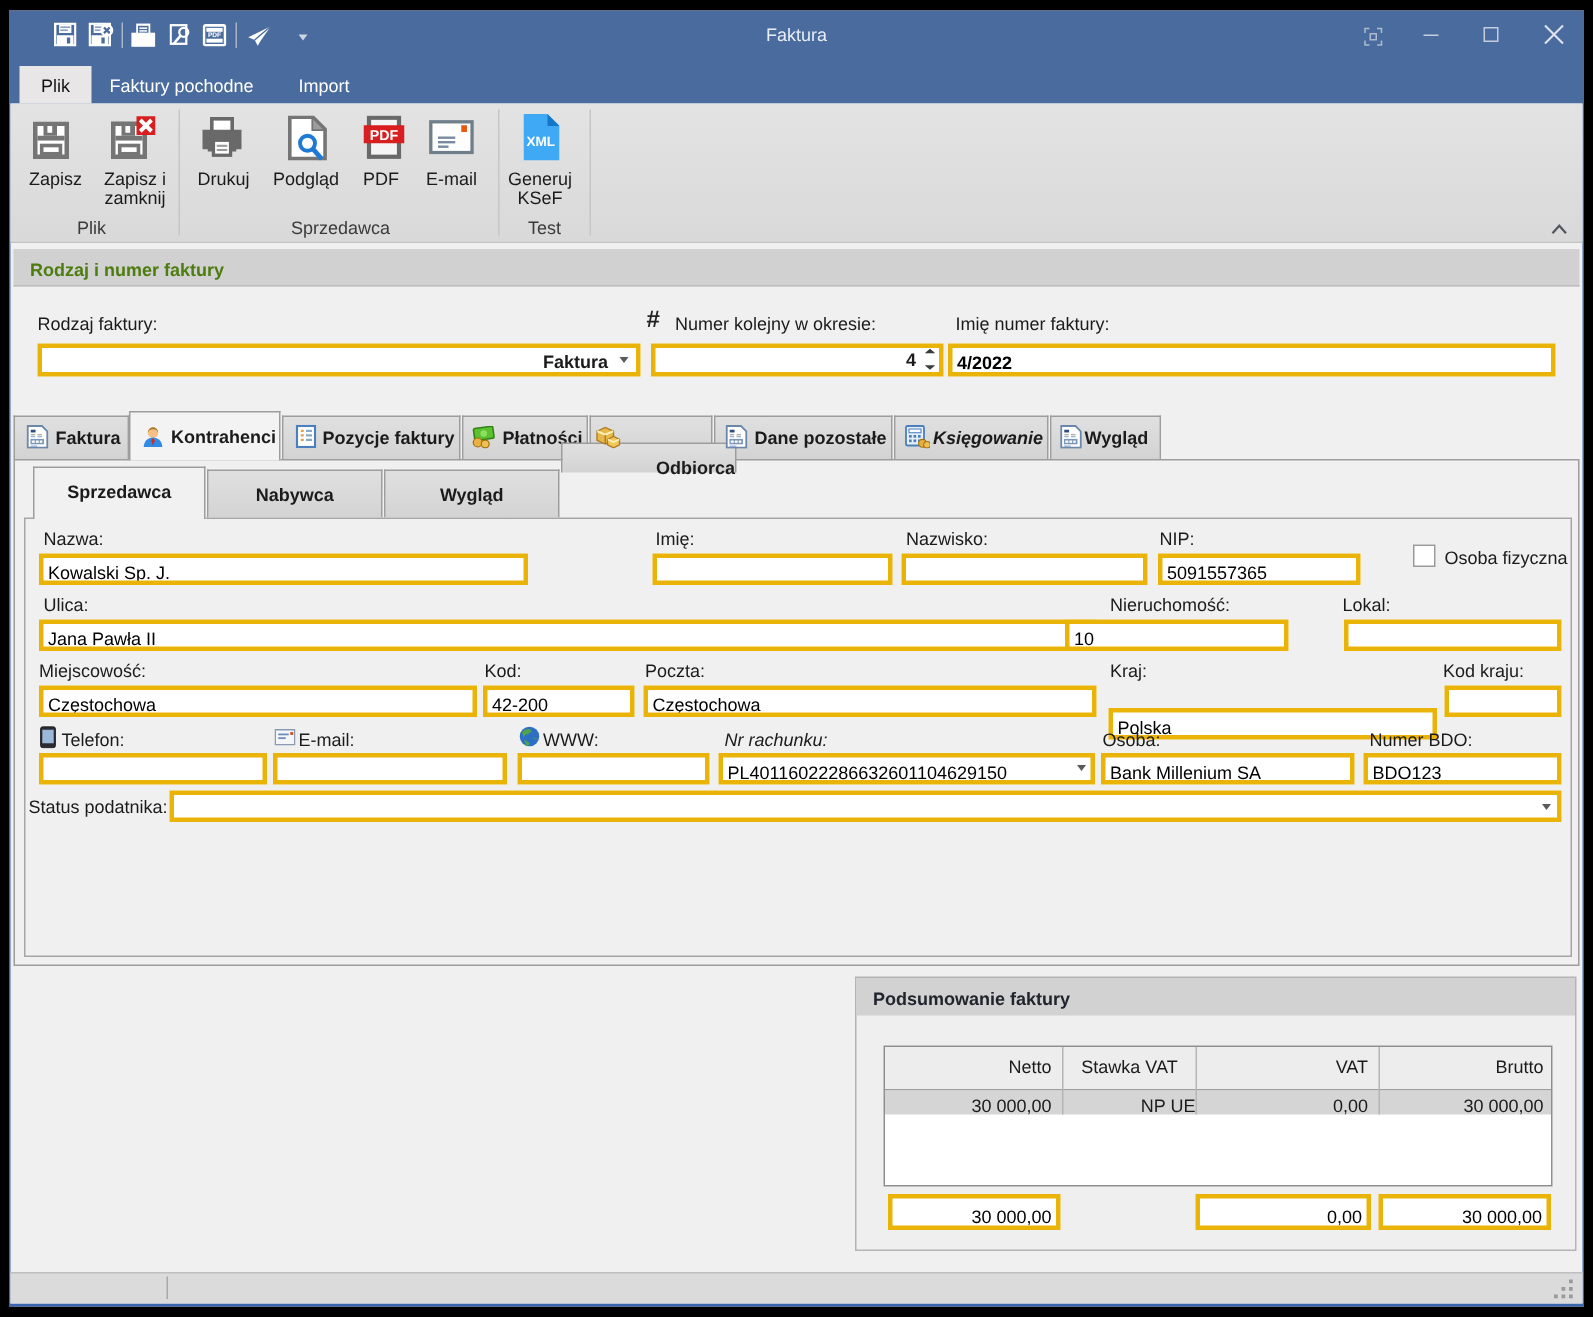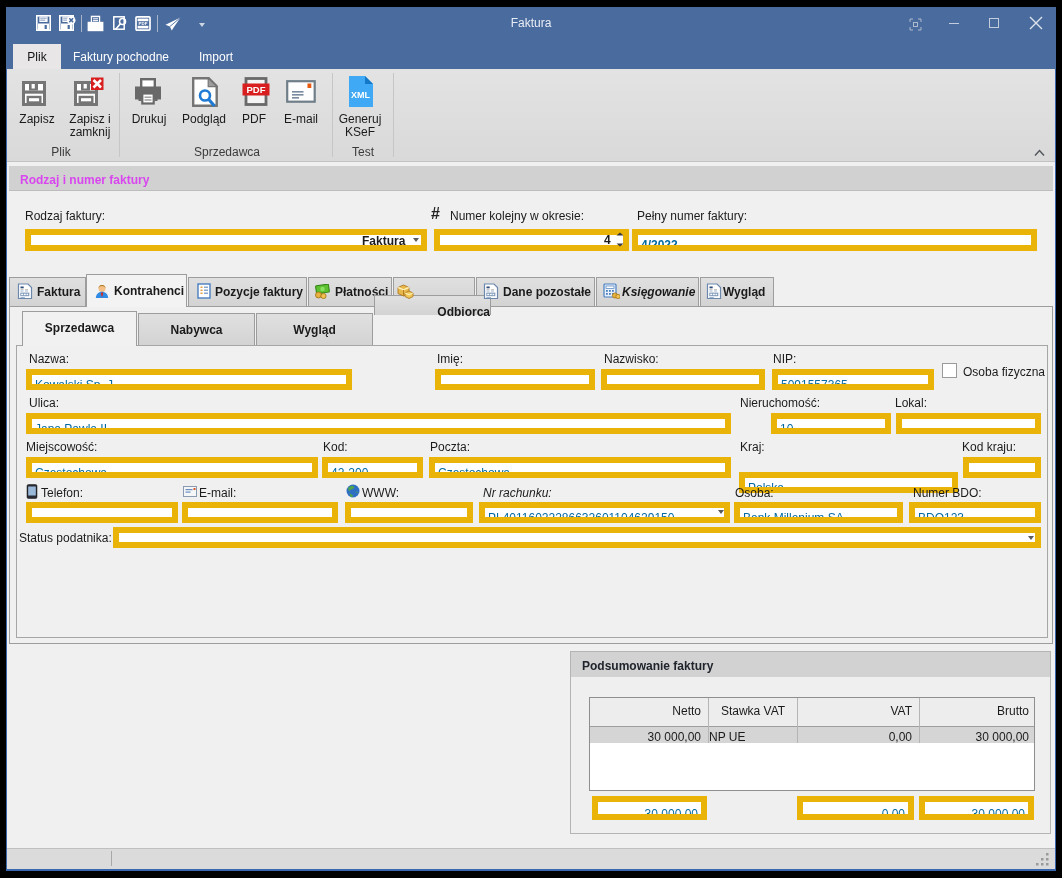--- a/index.html
+++ b/index.html
@@ -1,22 +1,22 @@
 <!DOCTYPE html>
 <html><head>
 <meta charset="utf-8">
 <style>
 html,body{margin:0;padding:0;}
 body{width:1062px;height:878px;background:#000;position:relative;overflow:hidden;
  font-family:"Liberation Sans",sans-serif;font-size:12px;color:#1b1b1b;}
 .a{position:absolute;}
 .lbl{position:absolute;font-size:12px;color:#1b1b1b;white-space:nowrap;}
 .b{font-weight:bold;}
-.inp{position:absolute;background:#fff;border:6px solid #eab308;box-sizing:border-box;
- font-size:12px;color:#0369a1;padding:3px 3px 0 3px;white-space:nowrap;overflow:hidden;}
+.inp{position:absolute;background:#fff;border:3px solid #eab308;box-sizing:border-box;
+ font-size:12px;color:#000000;padding:3px 3px 0 3px;white-space:nowrap;overflow:hidden;}
 .rcap{position:absolute;font-size:12px;color:#1b1b1b;text-align:center;line-height:13px;}
 .rsep{position:absolute;width:1px;background:#c6c6c6;}
 .tab{position:absolute;box-sizing:border-box;font-size:12px;font-weight:bold;color:#1b1b1b;
  background:linear-gradient(#e0e0e0,#d3d3d3);border:1px solid #9d9d9d;border-bottom:none;}
 .car{position:absolute;width:0;height:0;border-left:3px solid transparent;border-right:3px solid transparent;border-top:4px solid #5a5a5a;}
 </style>
 </head>
 <body>
 
 <div class="a" style="left:6px;top:7px;width:1050px;height:864px;background:#f0f0f0;
@@ -152,26 +152,26 @@
 <div class="rcap" style="left:340px;top:146px;width:46px;color:#3b3b3b;">Test</div>
 <div class="rsep" style="left:119px;top:73px;height:84px;"></div>
 <div class="rsep" style="left:332px;top:73px;height:84px;"></div>
 <div class="rsep" style="left:393px;top:73px;height:84px;"></div>
 
 <svg class="a" style="left:1034px;top:149px;" width="11" height="8" viewBox="0 0 11 8">
     <path d="M1 6.5 L5.5 1.5 L10 6.5" stroke="#54585e" stroke-width="1.5" fill="none"></path>
   </svg>
 
 <div class="a" style="left:9px;top:166px;width:1044px;height:25px;background:#d1d1d1;border-bottom:1px solid #bdbdbd;box-sizing:border-box;"></div>
-<div class="lbl b" style="left:20px;top:173px;color:#d946ef;text-align:right;">Rodzaj i numer faktury</div>
+<div class="lbl b" style="left:20px;top:173px;color:#4d7c0f;text-align:right;">Rodzaj i numer faktury</div>
 
 <div class="lbl" style="left:25px;top:209px;">Rodzaj faktury:</div>
 <div class="lbl b" style="left:431px;top:205px;font-size:16px;color:#222;">#</div>
 <div class="lbl" style="left:450px;top:209px;">Numer kolejny w okresie:</div>
-<div class="lbl" style="left:637px;top:209px;">Pełny numer faktury:</div>
+<div class="lbl" style="left:637px;top:209px;">Imię numer faktury:</div>
 
 <div class="inp" style="left:25px;top:229px;width:402px;height:22px;"></div>
 <div class="lbl b" style="left:362px;top:234px;">Faktura</div>
 <div class="car" style="left:413px;top:238px;"></div>
 <div class="inp" style="left:434px;top:229px;width:195px;height:22px;"></div>
 <div class="lbl b" style="left:604px;top:233px;">4</div>
 <div class="a" id="spinner">
 <svg class="a" style="left:616px;top:232px;" width="8" height="15" viewBox="0 0 8 15">
 <path d="M4 0.5 L7.5 3.5 H0.5 Z" fill="#3a3a3a"></path>
 <path d="M4 14.5 L7.5 11.5 H0.5 Z" fill="#3a3a3a"></path>
@@ -289,29 +289,29 @@
 <div class="a" style="left:16px;top:345px;width:1032px;height:293px;background:#f0f0f0;border:1px solid #a6a6a6;box-sizing:border-box;"></div>
 <div class="a" id="form">
 
 <div class="lbl" style="left:29px;top:352px;">Nazwa:</div>
 <div class="lbl" style="left:437px;top:352px;">Imię:</div>
 <div class="lbl" style="left:604px;top:352px;">Nazwisko:</div>
 <div class="lbl" style="left:773px;top:352px;">NIP:</div>
 <div class="inp" style="left:26px;top:369px;width:326px;height:21px;">Kowalski Sp. J.</div>
 <div class="inp" style="left:435px;top:369px;width:160px;height:21px;"></div>
 <div class="inp" style="left:601px;top:369px;width:164px;height:21px;"></div>
-<div class="inp" style="left:772px;top:369px;width:162px;height:21px;">5091557365</div>
+<div class="inp" style="left:772px;top:369px;width:135px;height:21px;">5091557365</div>
 <div class="a" style="left:942px;top:363px;width:15px;height:15px;background:#fff;border:1px solid #9a9a9a;box-sizing:border-box;"></div>
 <div class="lbl" style="left:963px;top:365px;">Osoba fizyczna</div>
 
 <div class="lbl" style="left:29px;top:396px;">Ulica:</div>
 <div class="lbl" style="left:740px;top:396px;">Nieruchomość:</div>
 <div class="lbl" style="left:895px;top:396px;">Lokal:</div>
 <div class="inp" style="left:26px;top:413px;width:705px;height:21px;">Jana Pawła II</div>
-<div class="inp" style="left:771px;top:413px;width:120px;height:21px;">10</div>
+<div class="inp" style="left:710px;top:413px;width:149px;height:21px;">10</div>
 <div class="inp" style="left:896px;top:413px;width:145px;height:21px;"></div>
 
 <div class="lbl" style="left:26px;top:440px;">Miejscowość:</div>
 <div class="lbl" style="left:323px;top:440px;">Kod:</div>
 <div class="lbl" style="left:430px;top:440px;">Poczta:</div>
 <div class="lbl" style="left:740px;top:440px;">Kraj:</div>
 <div class="lbl" style="left:962px;top:440px;">Kod kraju:</div>
 <div class="inp" style="left:26px;top:457px;width:292px;height:21px;">Częstochowa</div>
 <div class="inp" style="left:322px;top:457px;width:101px;height:21px;">42-200</div>
 <div class="inp" style="left:429px;top:457px;width:302px;height:21px;">Częstochowa</div>
@@ -362,21 +362,21 @@
 <div class="a" style="left:590px;top:698px;width:444px;height:29px;background:#ededed;border-bottom:1px solid #9e9e9e;box-sizing:border-box;"></div>
 <div class="a" style="left:590px;top:727px;width:444px;height:16px;background:#d5d5d5;"></div>
 <div class="a" style="left:708px;top:698px;width:1px;height:45px;background:#b5b5b5;"></div>
 <div class="a" style="left:797px;top:698px;width:1px;height:45px;background:#b5b5b5;"></div>
 <div class="a" style="left:919px;top:698px;width:1px;height:45px;background:#b5b5b5;"></div>
 <div class="lbl" style="left:589px;top:704px;width:112px;text-align:right;">Netto</div>
 <div class="lbl" style="left:709px;top:704px;width:88px;text-align:center;">Stawka VAT</div>
 <div class="lbl" style="left:797px;top:704px;width:115px;text-align:right;">VAT</div>
 <div class="lbl" style="left:919px;top:704px;width:110px;text-align:right;">Brutto</div>
 <div class="lbl" style="left:589px;top:730px;width:112px;text-align:right;">30 000,00</div>
-<div class="lbl" style="left:709px;top:730px;width:88px;text-align:left;">NP UE</div>
+<div class="lbl" style="left:709px;top:730px;width:88px;text-align:right;">NP UE</div>
 <div class="lbl" style="left:797px;top:730px;width:115px;text-align:right;">0,00</div>
 <div class="lbl" style="left:919px;top:730px;width:110px;text-align:right;">30 000,00</div>
 
 <div class="inp" style="left:592px;top:796px;width:115px;height:24px;text-align:right;padding-top:5px;">30 000,00</div>
 <div class="inp" style="left:797px;top:796px;width:117px;height:24px;text-align:right;padding-top:5px;">0,00</div>
 <div class="inp" style="left:919px;top:796px;width:115px;height:24px;text-align:right;padding-top:5px;">30 000,00</div>
 
 <div class="a" style="left:7px;top:848px;width:1048px;height:20px;background:#dbdbdb;border-top:1px solid #bfbfbf;box-sizing:content-box;"></div>
 <div class="a" style="left:111px;top:851px;width:1px;height:15px;background:#a8a8a8;"></div>
 <div class="a" id="grip">

